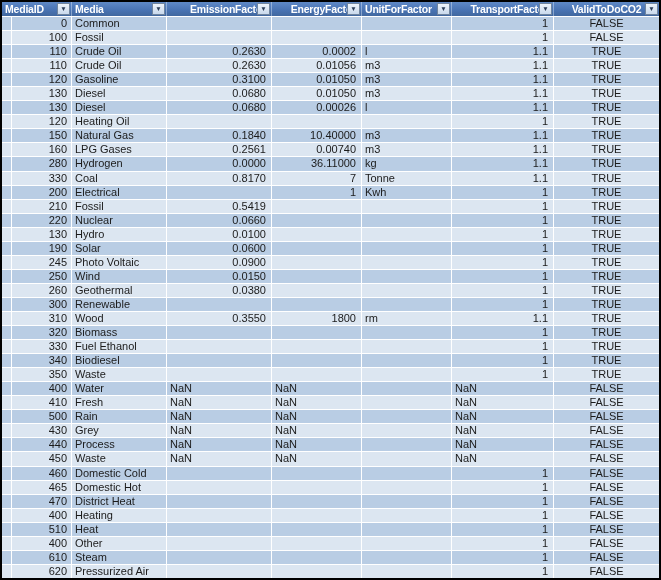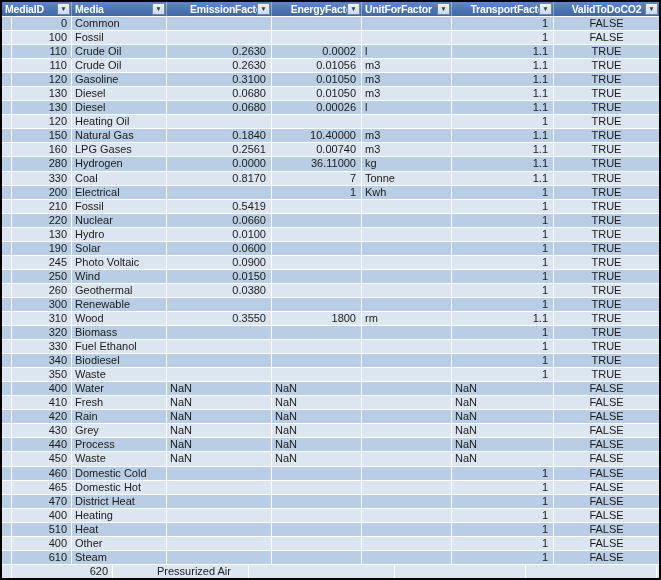--- a/index.html
+++ b/index.html
@@ -31,21 +31,21 @@
     position:absolute;right:1px;top:1px;
     width:13px;height:12px;padding:0;
     background:linear-gradient(180deg,#eef4fb 0%,#c9d9ec 100%);
     border:1px solid #70859f;
     font-size:6.5px;line-height:10px;color:#2a3c57;
     text-align:center;cursor:pointer;
   }
   
   .tbody{flex:1;display:flex;flex-direction:column;}
   .row{display:flex;flex:1;border-bottom:1px solid #ffffff;overflow:hidden;}
-  .row:last-child{border-bottom:none;gap:41px;}
+  .row:last-child{border-bottom:none;}
   .row:nth-child(odd){background:#b9cde4;}
   .row:nth-child(even){background:#dce6f1;}
   .cell{
     font-size:11px;line-height:13px;color:#1b1b1b;
     white-space:nowrap;overflow:hidden;
     border-right:1px solid #ffffff;
     display:block;
   }
   .cell:last-child{border-right:none;}
   
@@ -349,21 +349,21 @@
         <div class="cell col-mediaid">410</div>
         <div class="cell col-media">Fresh</div>
         <div class="cell col-emission text-left">NaN</div>
         <div class="cell col-energy text-left">NaN</div>
         <div class="cell col-unit"></div>
         <div class="cell col-transport text-left">NaN</div>
         <div class="cell col-valid">FALSE</div>
       </div>
       <div class="row">
         <div class="cell colA"></div>
-        <div class="cell col-mediaid">420</div>
+        <div class="cell col-mediaid">500</div>
         <div class="cell col-media">Rain</div>
         <div class="cell col-emission text-left">NaN</div>
         <div class="cell col-energy text-left">NaN</div>
         <div class="cell col-unit"></div>
         <div class="cell col-transport text-left">NaN</div>
         <div class="cell col-valid">FALSE</div>
       </div>
       <div class="row">
         <div class="cell colA"></div>
         <div class="cell col-mediaid">430</div>

